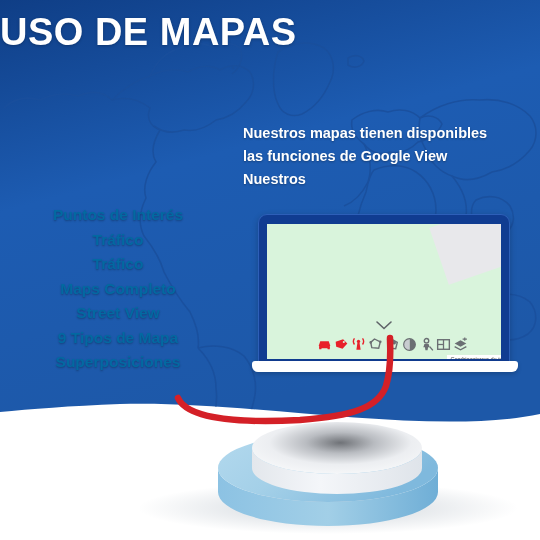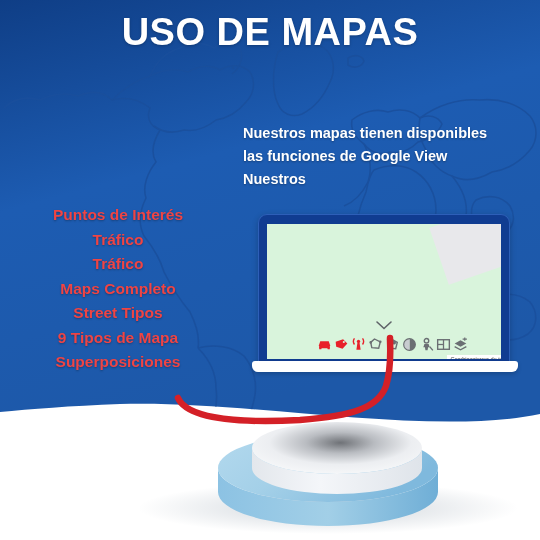--- a/index.html
+++ b/index.html
@@ -14,39 +14,38 @@
   
   .blue-panel{
     position:absolute;left:0;top:0;width:540px;height:440px;
     overflow:hidden;
   }
   .blue-panel svg{position:absolute;left:0;top:0;}
 
   
   .title{
     position:absolute;left:0;top:10px;width:540px;
-    text-align:center;
     color:#ffffff;
     font-size:38px;font-weight:bold;letter-spacing:0.5px;
     text-shadow:0 1px 3px rgba(0,0,0,.25);
     line-height:44px;
   }
 
   
   .tagline{
     position:absolute;left:243px;top:122px;width:276px;
     text-align:left;color:#ffffff;
     font-size:14.5px;font-weight:bold;line-height:23px;
     text-shadow:0 1px 2px rgba(0,0,0,.3);
   }
 
   
   .features{
     position:absolute;left:20px;top:203px;width:196px;
-    text-align:center;color:#ef4444;
+    text-align:center;color:#0369a1;
     font-size:15.5px;font-weight:bold;line-height:24.5px;
     text-shadow:0 1px 2px rgba(0,0,0,.3);
   }
   .features div{white-space:nowrap;}
 
   
   .laptop{position:absolute;left:252px;top:214px;width:266px;height:170px;}
   .laptop-lid{
     position:absolute;left:6px;top:0;width:250px;height:148px;
     background:#103c91;
@@ -179,21 +178,21 @@
     <div>Nuestros mapas tienen disponibles</div>
     <div>las funciones de Google View</div>
     <div>Nuestros</div>
   </div>
 
   <div class="features">
     <div>Puntos de Interés</div>
     <div>Tráfico</div>
     <div>Tráfico</div>
     <div>Maps Completo</div>
-    <div>Street Tipos</div>
+    <div>Street View</div>
     <div>9 Tipos de Mapa</div>
     <div>Superposiciones</div>
   </div>
 
   <div class="laptop">
     <div class="laptop-lid">
       <div class="laptop-screen">
         <div class="map-poly"></div>
 
         <div class="chevron">

